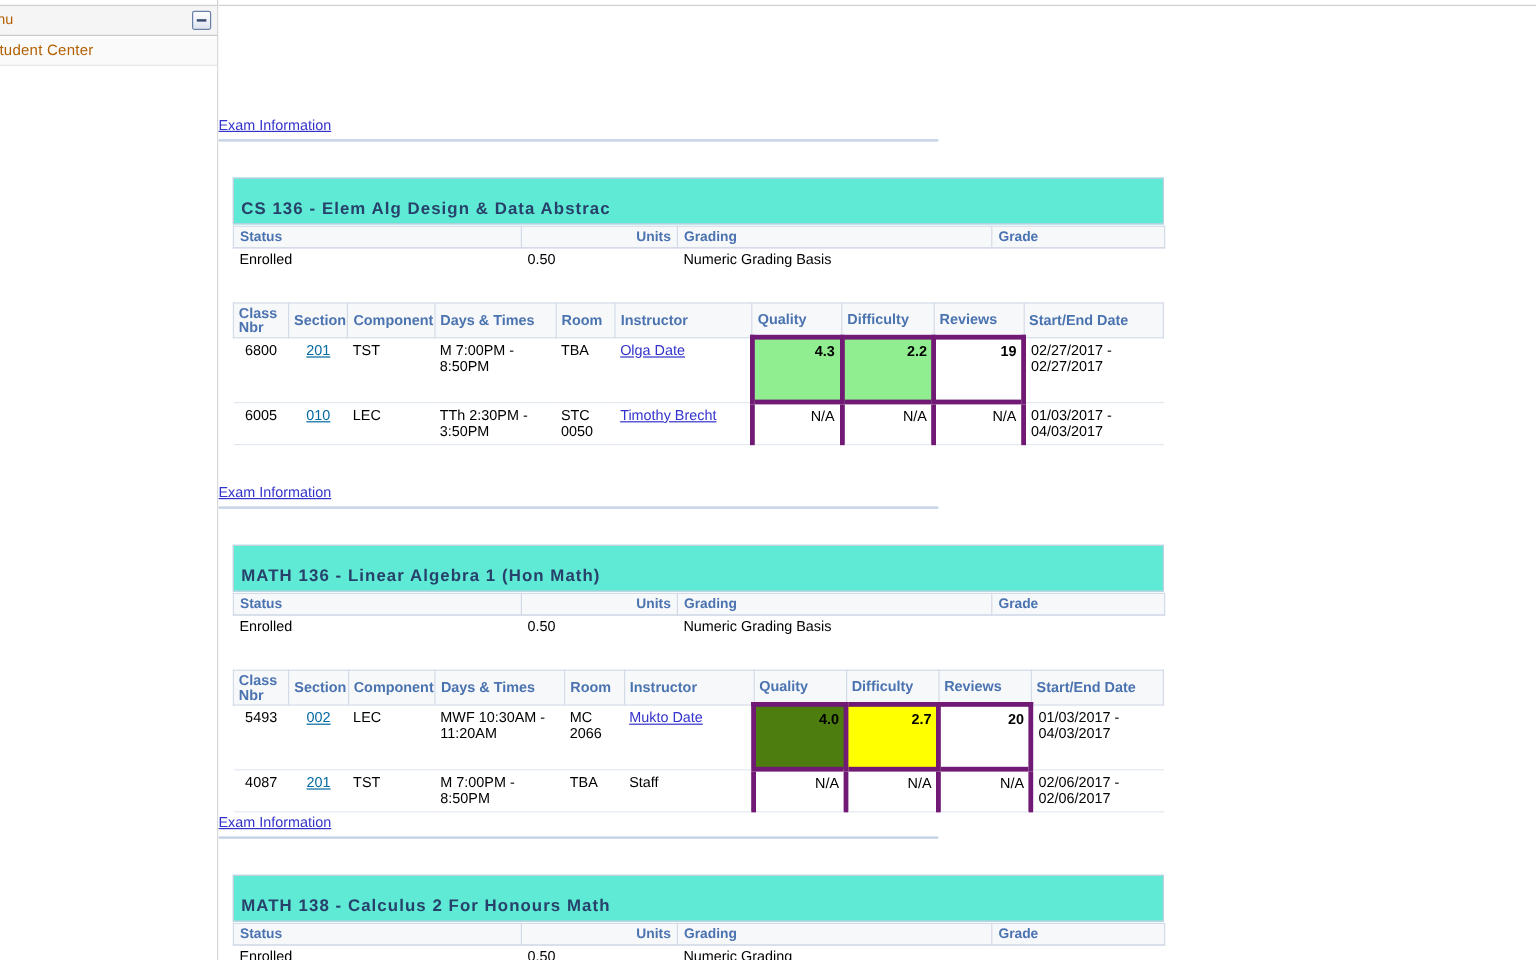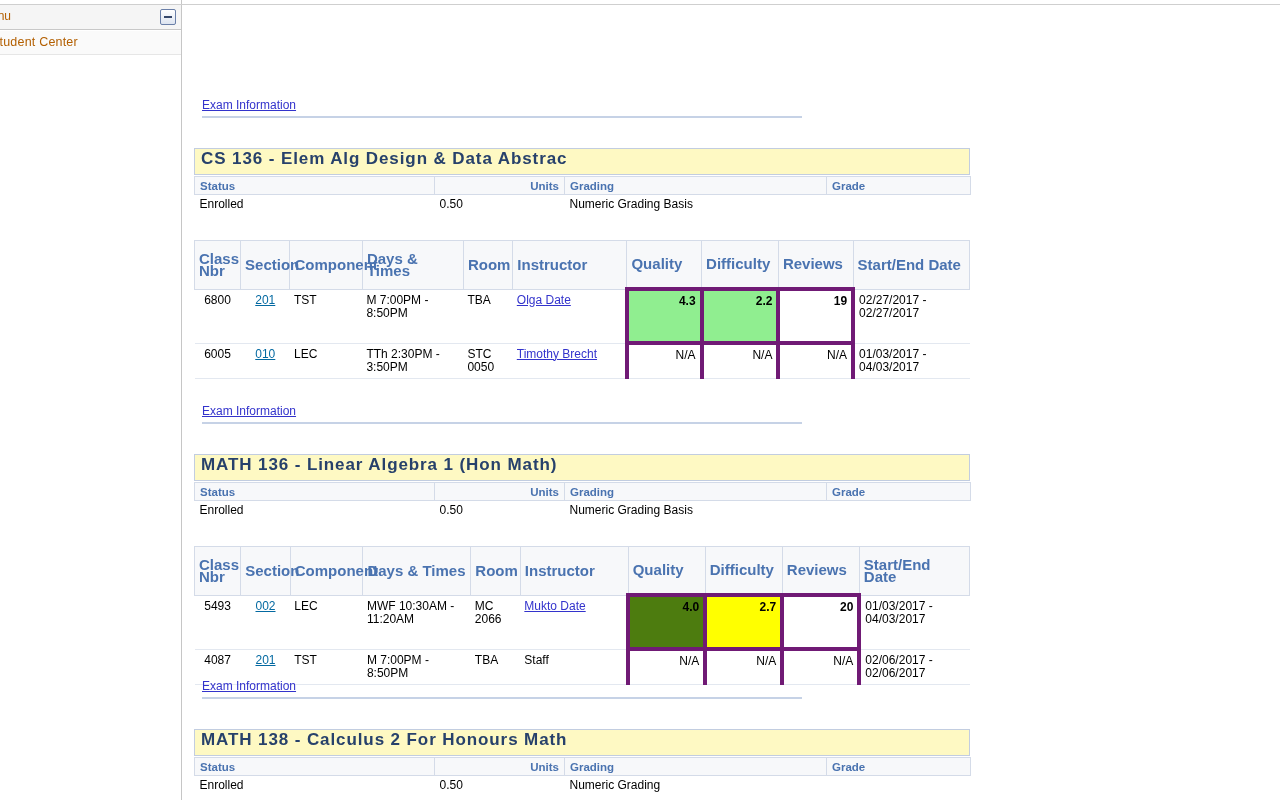--- a/index.html
+++ b/index.html
@@ -60,26 +60,26 @@
     position: absolute; left: 182px; top: 0; width: 1098px; height: 800px;
     background: #ffffff; overflow: hidden;
   }
   .main-top-rule {
     position:absolute; left:0; top:4px; width:1098px; height:1px; background:#cfcfcf;
   }
 
   .course-block { position: absolute; left: 12px; width: 788px; }
 
   .sect-title {
-    background: #fef9c3;
+    background: #5eead4;
     border: 1px solid #c2cde0;
     color: #27416b;
-    font-size: 17px; font-weight: bold;
+    font-size: 14px; font-weight: bold;
     letter-spacing: .9px;
-    padding: 0 6px 5px 6px;
+    padding: 16px 6px 5px 6px;
     width: 776px;
   }
 
   table.status-tbl { border-collapse: collapse; width: 776px; table-layout: fixed; margin-top:1px;}
   table.status-tbl th {
     background: #f7f8fa;
     border: 1px solid #d4dbe8;
     color: #4a73b0;
     font-size: 11.5px; font-weight: bold;
     padding: 2px 5px;
@@ -93,22 +93,22 @@
     vertical-align: top;
     border: none;
     line-height: 13px;
   }
 
   table.detail-tbl { border-collapse: collapse; width: 776px; table-layout: fixed; }
   table.detail-tbl th {
     background: #f7f8fa;
     border: 1px solid #d4dbe8;
     color: #4a73b0;
-    font-size: 15px; font-weight: bold;
-    padding: 12px 4px;
+    font-size: 12px; font-weight: bold;
+    padding: 2px 4px;
     text-align: left;
     vertical-align: middle;
     line-height: 12px;
   }
   table.detail-tbl td {
     font-size: 12px; color: #000;
     padding: 4px 4px 4px 4px;
     vertical-align: top;
     border-bottom: 1px solid #e3e8f0;
     line-height: 13px;
@@ -120,21 +120,21 @@
     font-size: 17px;
     font-weight: bold;
     vertical-align: middle;
     padding: 2px 6px;
     color: #000;
   }
   td.ratecell.na { font-weight: normal; }
   a.lnk { color: #0369a1; text-decoration: underline; font-size: 12px; }
   a.plain-lnk { color: #3333cc; text-decoration: underline; font-size: 12px; }
 
-  .exam-row { position: absolute; left: 20px; width: 788px; }
+  .exam-row { position: absolute; left: 0; width: 788px; }
   .exam-link {
     font-size: 12px; color: #3333cc; text-decoration: underline;
     display: inline-block;
   }
   .exam-rule {
     margin-top: 3px;
     width: 600px; height: 2px; background: #c6d2e6;
   }
 </style>
 </head>

